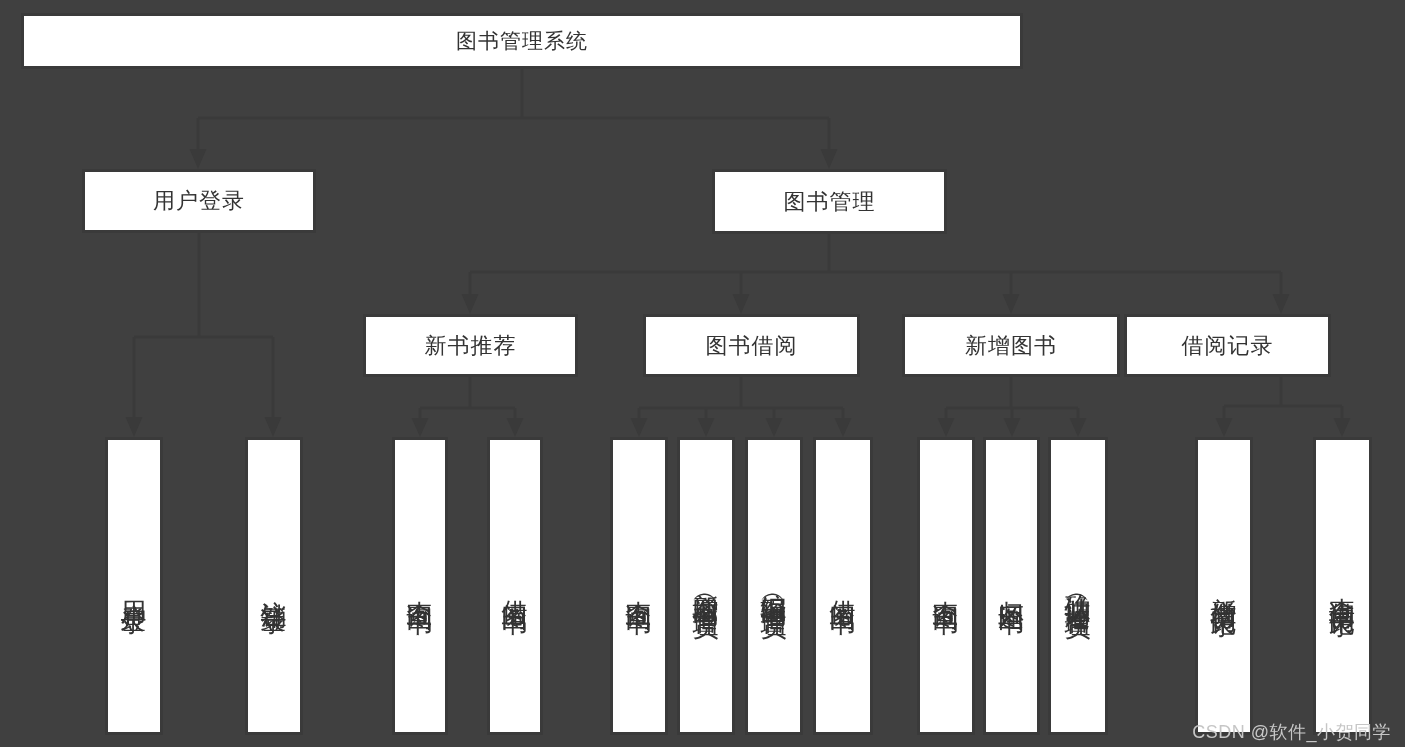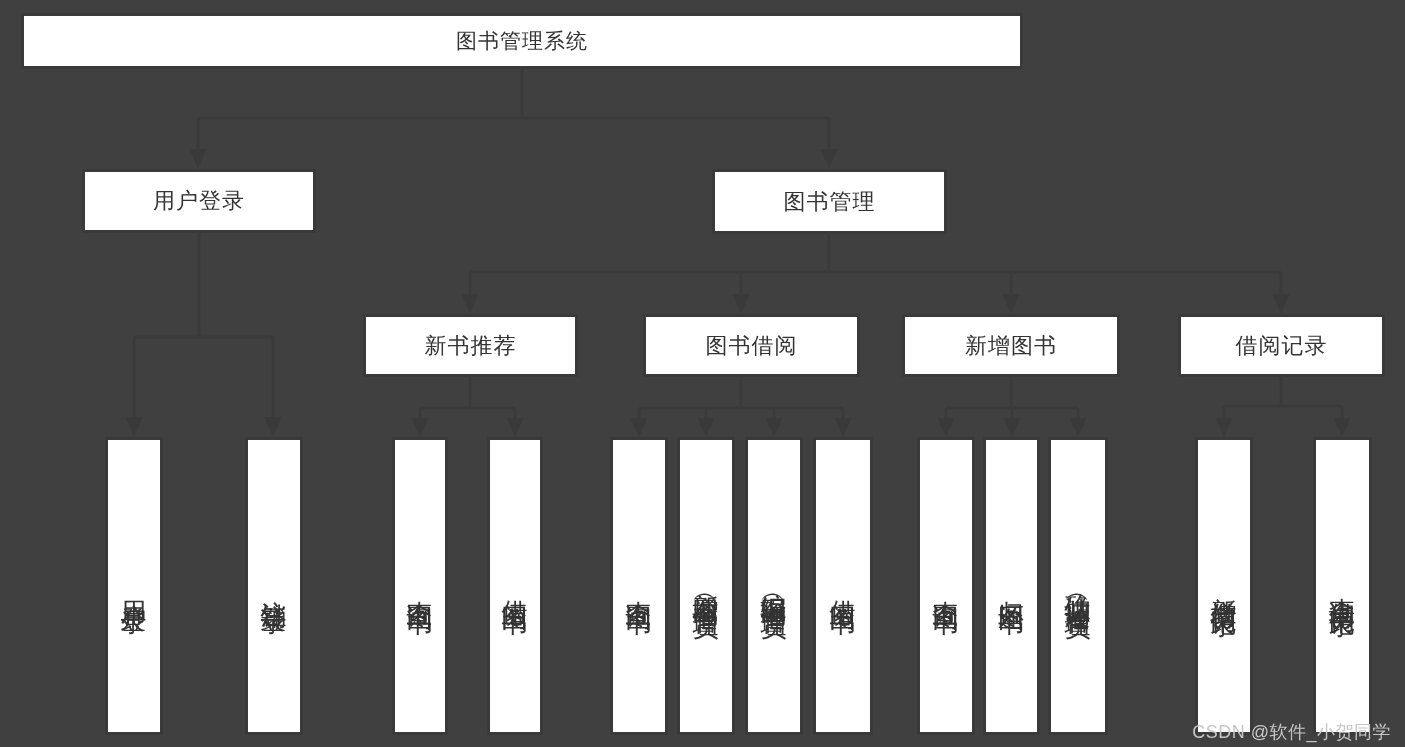--- a/index.html
+++ b/index.html
@@ -126,21 +126,21 @@
 
   <div class="node" style="left:363px; top:314px; width:215px; height:63px;">
     <span class="h-label">新书推荐</span>
   </div>
   <div class="node" style="left:633px; top:314px; width:217px; height:63px;margin-left:10px;">
     <span class="h-label">图书借阅</span>
   </div>
   <div class="node" style="left:902px; top:314px; width:218px; height:63px;">
     <span class="h-label">新增图书</span>
   </div>
-  <div class="node" style="left:1178px; top:314px; width:207px; height:63px;">
+  <div class="node" style="left:1124px; top:314px; width:207px; height:63px;">
     <span class="h-label">借阅记录</span>
   </div>
 
   <div class="node" style="left:105px; top:437px; width:58px; height:298px;">
     <span class="v-label">用户登录</span>
   </div>
   <div class="node" style="left:245px; top:437px; width:58px; height:298px;">
     <span class="v-label">注销登录</span>
   </div>
 

